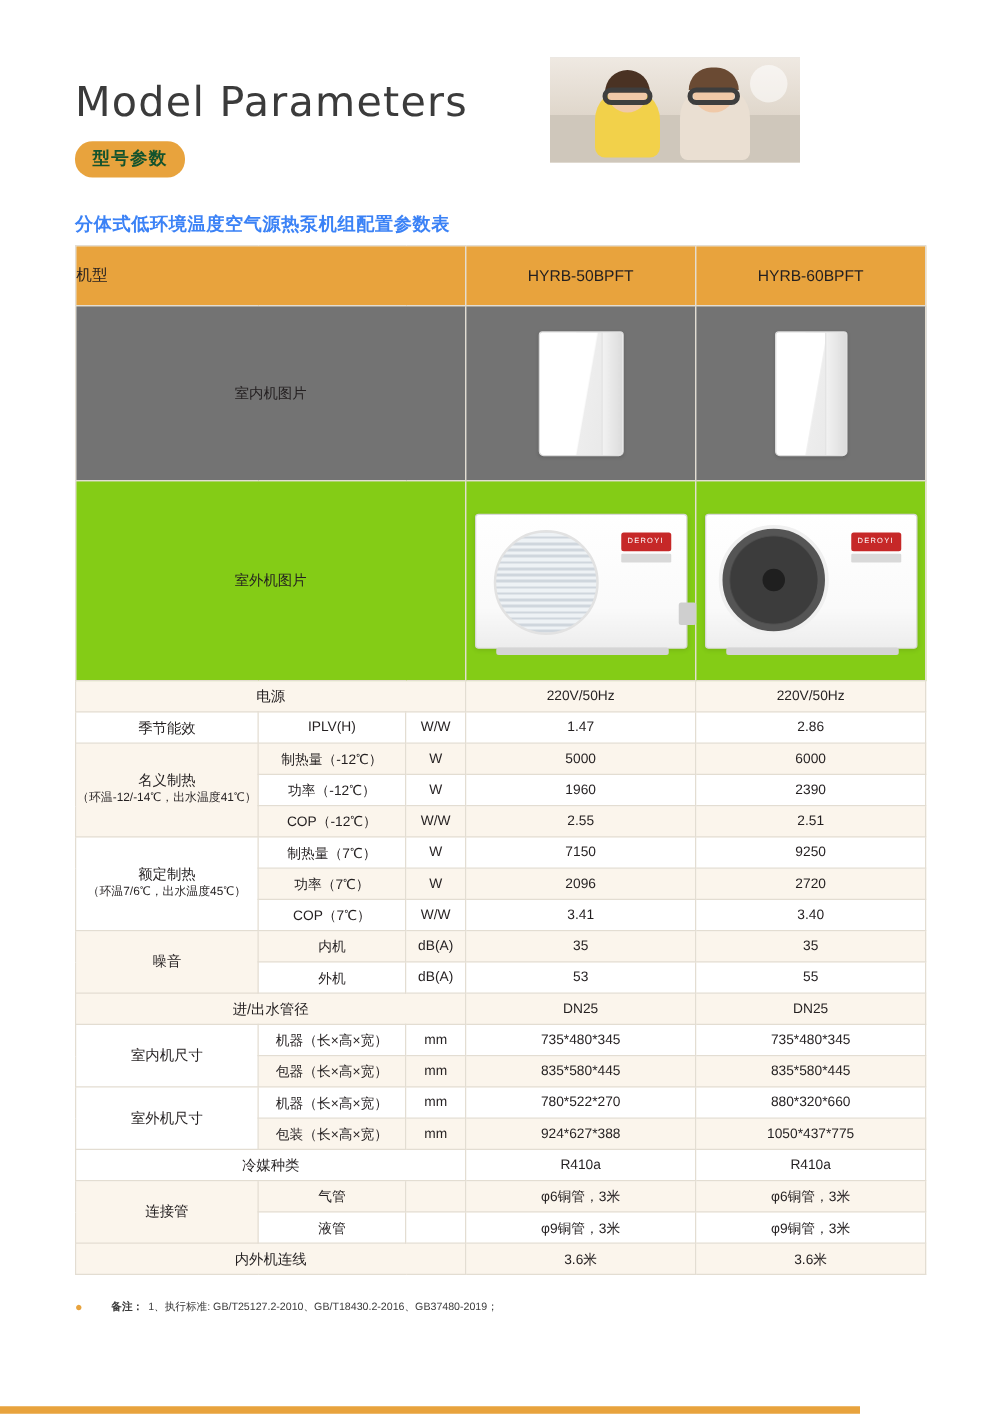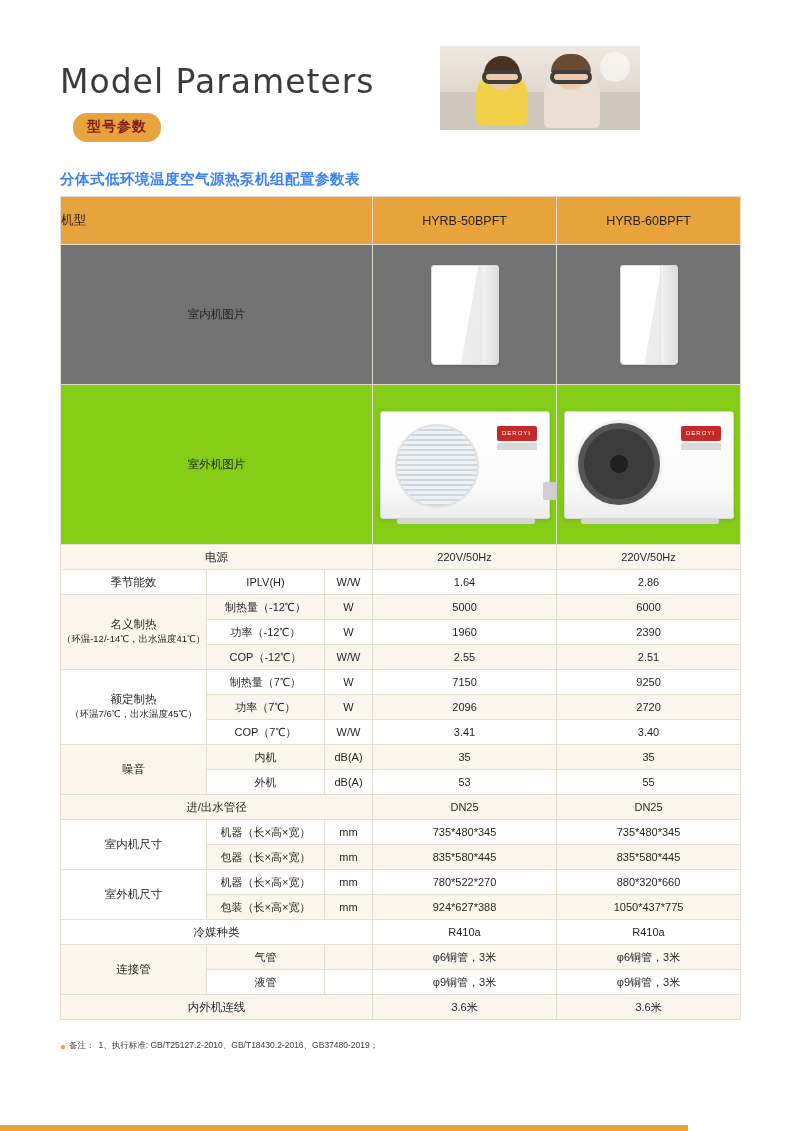--- a/index.html
+++ b/index.html
@@ -16,23 +16,23 @@
 
   
   .header { position:relative; height:150px; }
   .title {
     position:absolute; left:60px; top:62px;
     font-size:33px; font-weight:400; letter-spacing:1px;
     color:#3b3b3b;
     font-family:"DejaVu Sans", sans-serif;
   }
   .title-badge {
-    position:absolute; left:73px; top:113px;
+    position:absolute; left:60px; top:113px;
     background:#e8a33d;
-    color:#7f1d1d;
+    color:#14532d;
     font-size:14px; font-weight:bold;
     padding:5px 14px 6px 14px;
     border-radius:14px;
     letter-spacing:1px;
   }
   .header-photo {
     position:absolute; right:48px; top:46px;
     width:200px; height:84px;
     overflow:hidden;
     background:#d8d2c8;
@@ -149,21 +149,21 @@
   }
   .od-feet { position:absolute; left:16px; bottom:-6px; width:138px; height:6px; background:#d5d5d5; border-radius:2px;}
   .od-pipe { position:absolute; right:-8px; bottom:18px; width:14px; height:18px; background:#cfcfcf; border-radius:2px;}
 
   
   .remarks {
     position:absolute; left:60px; top:1038px; width:690px;
     font-size:8.5px; color:#3b3b3b; line-height:1.75;
   }
   .remarks .bullet { color:#e8a33d; font-size:10px; margin-right:3px; }
-  .remarks b { font-weight:normal; }
+  .remarks b { font-weight:bold;margin-left:20px; }
 
   .orange-line { position:absolute; left:0; bottom:0; width:100%; height:6px; background:#e8a33d; }
 </style>
 </head>
 <body>
 
 <div class="page">
 
   <div class="header">
     <div class="title">Model Parameters</div>
@@ -239,21 +239,21 @@
       <tr class="data tint">
         <td class="lbl rowlabel" colspan="3">电源</td>
         <td>220V/50Hz</td>
         <td>220V/50Hz</td>
       </tr>
 
       <tr class="data white">
         <td class="lbl rowlabel">季节能效</td>
         <td>IPLV(H)</td>
         <td>W/W</td>
-        <td>1.64</td>
+        <td>1.47</td>
         <td>2.86</td>
       </tr>
 
       <tr class="data tint">
         <td class="lbl rowlabel" rowspan="3">
           <span>名义制热</span>
           <small>（环温-12/-14℃，出水温度41℃）</small>
         </td>
         <td>制热量（-12℃）</td>
         <td>W</td>

